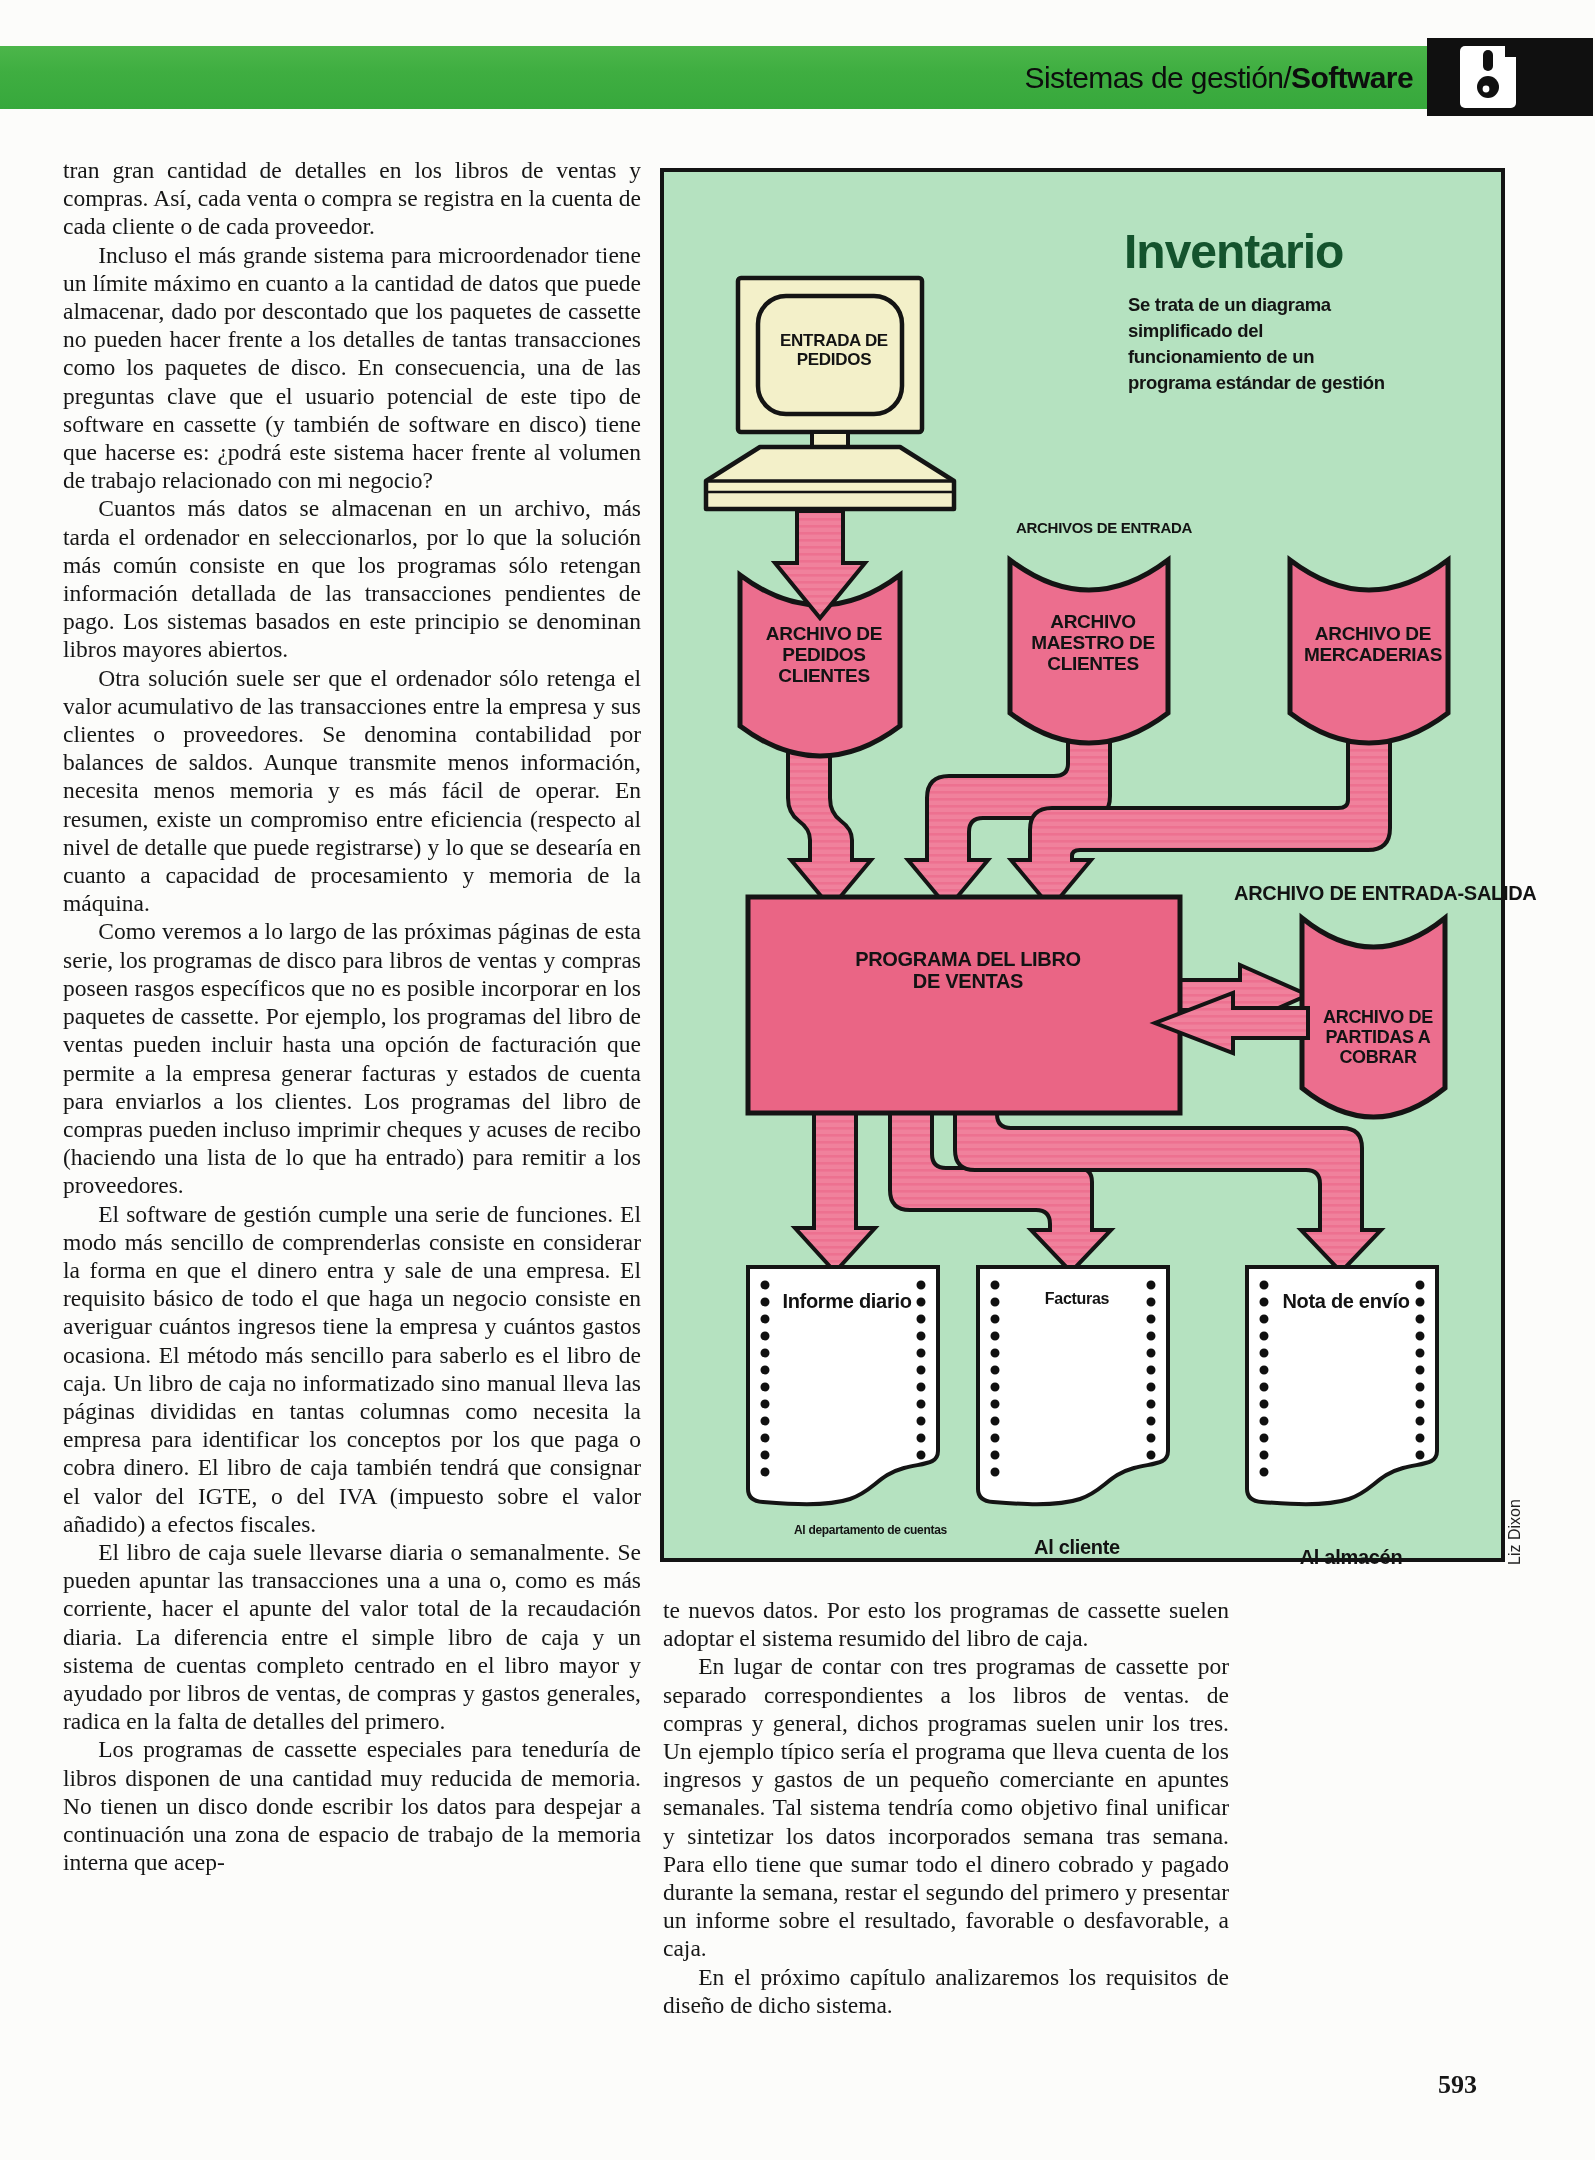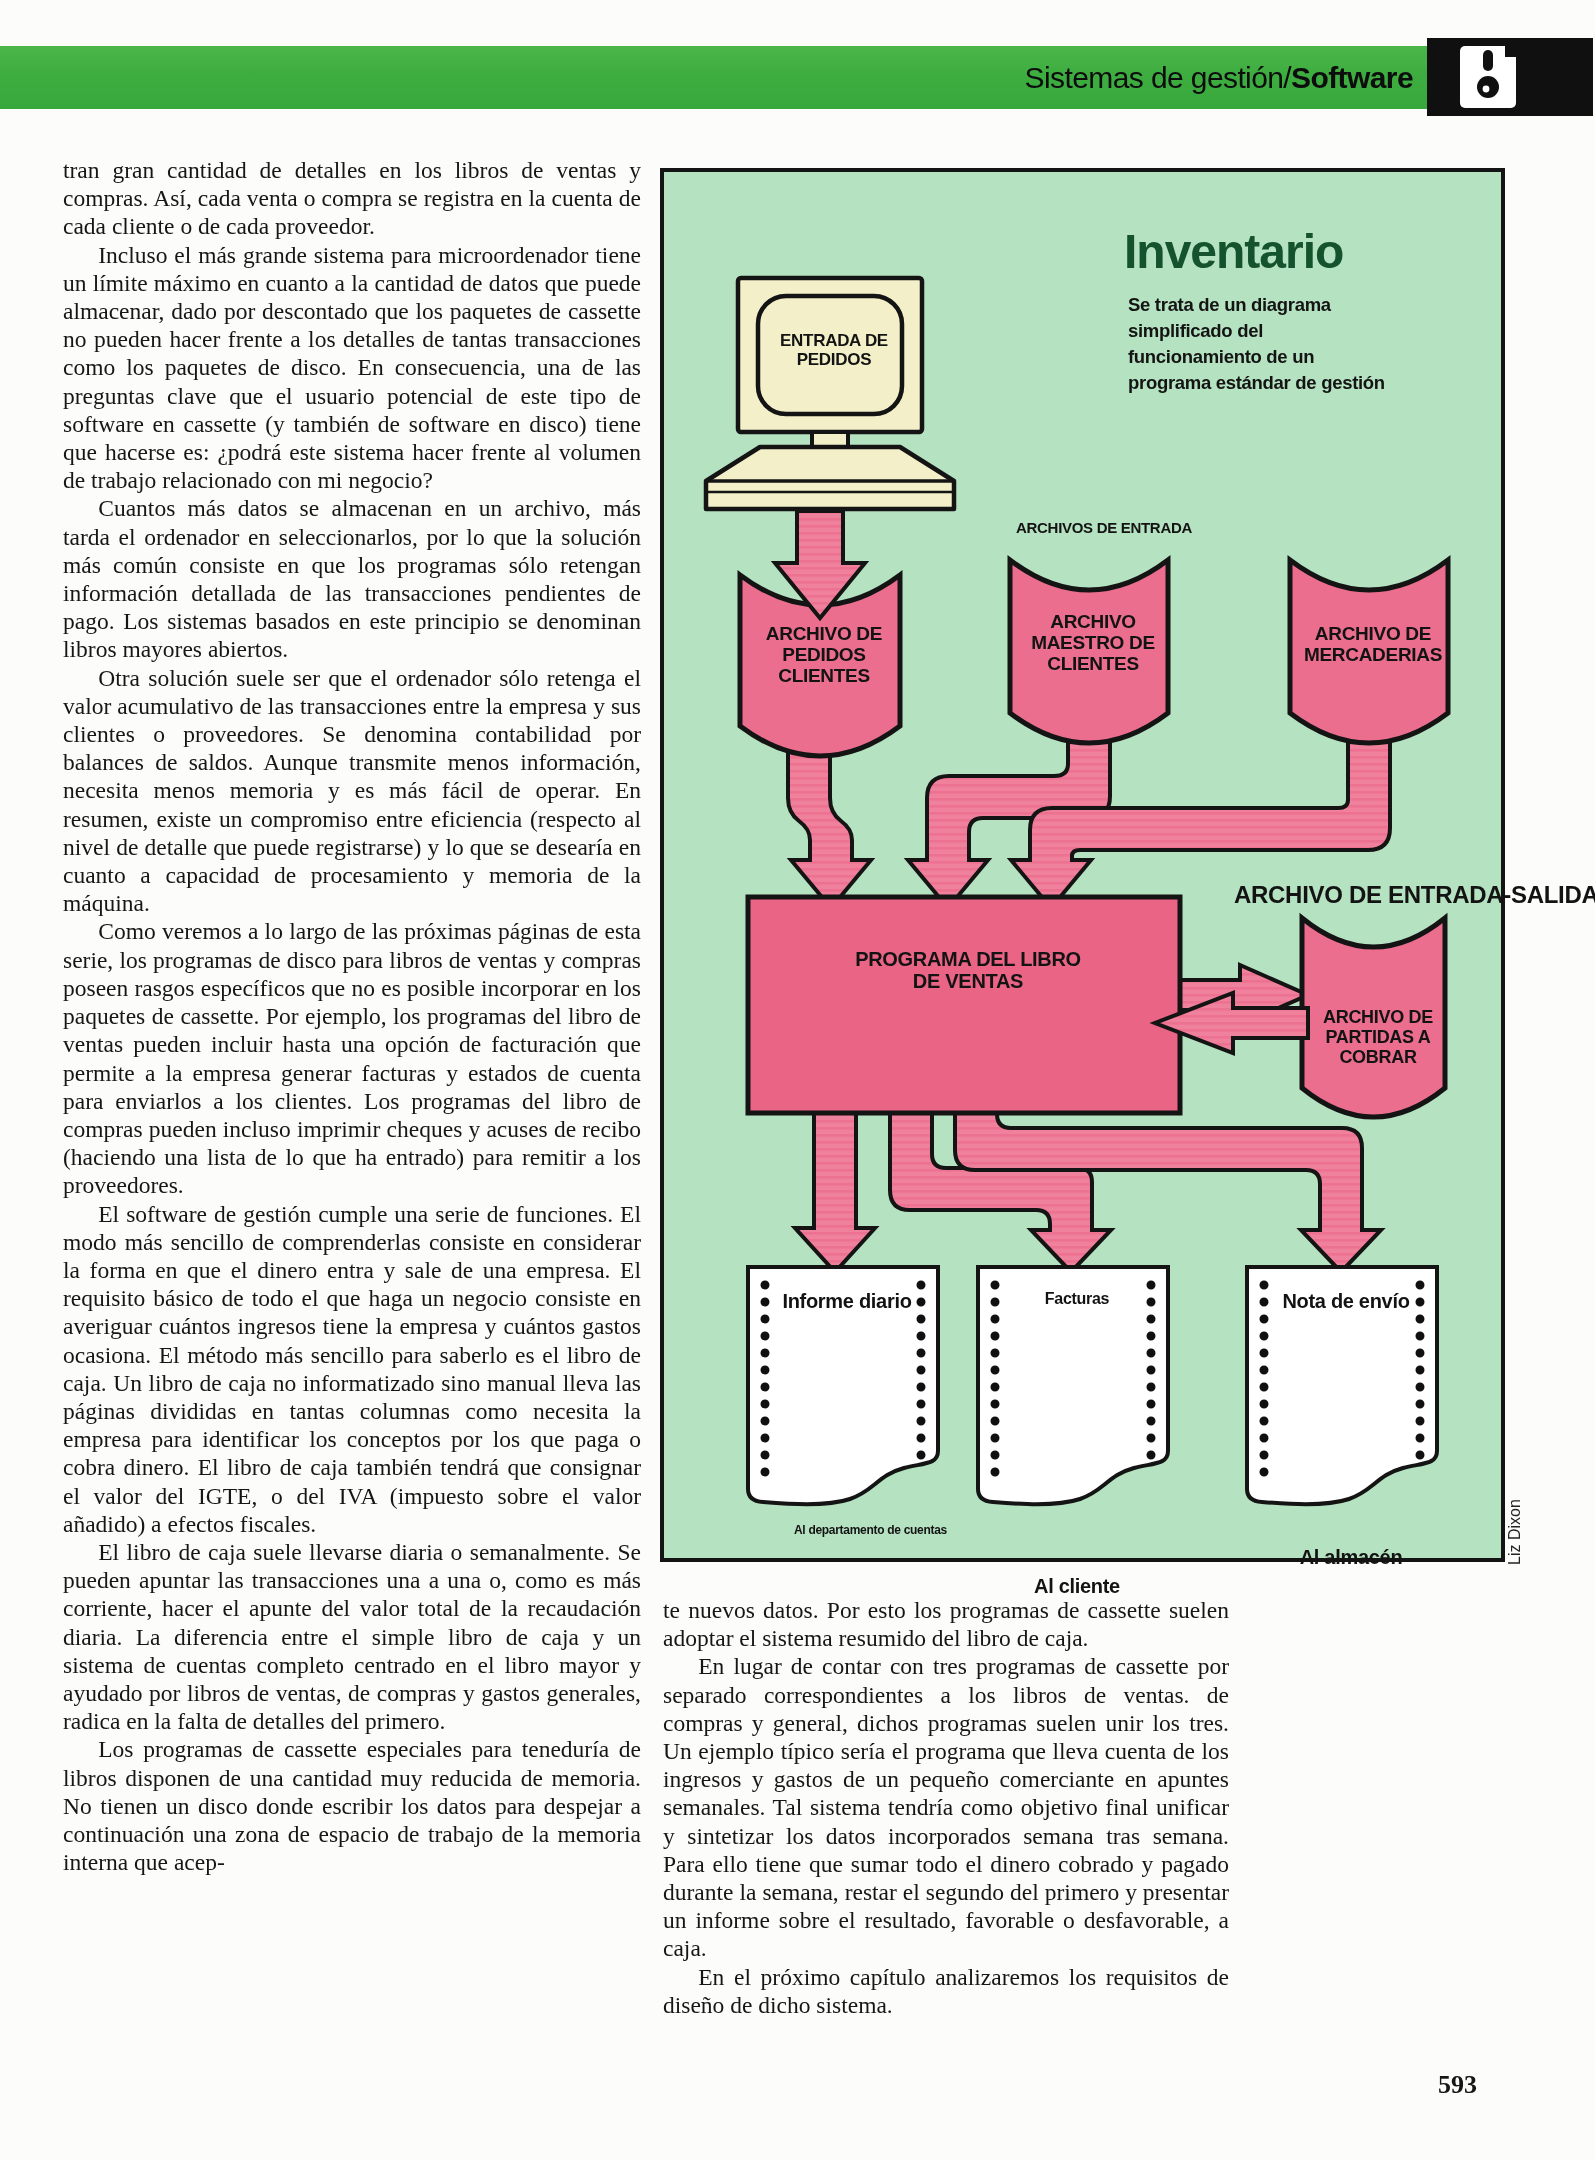--- a/index.html
+++ b/index.html
@@ -161,29 +161,29 @@
   <div class="diagram-subtitle">Se trata de un diagrama simplificado del funcionamiento de un programa estándar de gestión</div>
 
   <div class="dlabel" style="left:105px;top:160px;width:130px;font-size:17px;">ENTRADA DE PEDIDOS</div>
   <div class="dlabel" style="left:320px;top:348px;width:240px;font-size:15px;white-space:nowrap;">ARCHIVOS DE ENTRADA</div>
 
   <div class="dlabel" style="left:90px;top:452px;width:140px;font-size:19px;">ARCHIVO DE PEDIDOS CLIENTES</div>
   <div class="dlabel" style="left:359px;top:440px;width:140px;font-size:19px;">ARCHIVO MAESTRO DE CLIENTES</div>
   <div class="dlabel" style="left:634px;top:452px;width:150px;font-size:19px;">ARCHIVO DE MERCADERIAS</div>
 
   <div class="dlabel" style="left:178px;top:776px;width:252px;font-size:20px;">PROGRAMA DEL LIBRO DE VENTAS</div>
-  <div class="dlabel" style="left:570px;top:710px;width:285px;font-size:24px;white-space:nowrap;">ARCHIVO DE ENTRADA-SALIDA</div>
+  <div class="dlabel" style="left:570px;top:710px;width:285px;font-size:20px;white-space:nowrap;">ARCHIVO DE ENTRADA-SALIDA</div>
   <div class="dlabel" style="left:648px;top:836px;width:132px;font-size:18px;">ARCHIVO DE PARTIDAS A COBRAR</div>
 
   <div class="dlabel" style="left:110px;top:1118px;width:146px;font-size:20px;">Informe diario</div>
   <div class="dlabel" style="left:340px;top:1118px;width:146px;font-size:16px;">Facturas</div>
   <div class="dlabel" style="left:609px;top:1118px;width:146px;font-size:20px;">Nota de envío</div>
 
   <div class="dlabel" style="left:130px;top:1352px;width:190px;font-size:12px;text-align:left;">Al departamento de cuentas</div>
-  <div class="dlabel" style="left:338px;top:1403px;width:150px;font-size:20px;">Al cliente</div>
+  <div class="dlabel" style="left:338px;top:1364px;width:150px;font-size:20px;">Al cliente</div>
   <div class="dlabel" style="left:612px;top:1374px;width:150px;font-size:20px;">Al almacén</div>
 </div>
 
 <div class="credit">Liz Dixon</div>
 
 <div id="right-col" class="textcol">
     <p>te nuevos datos. Por esto los programas de cassette suelen adoptar el sistema resumido del libro de caja.</p>
     <p>En lugar de contar con tres programas de cassette por separado correspondientes a los libros de ventas. de compras y general, dichos programas suelen unir los tres. Un ejemplo típico sería el programa que lleva cuenta de los ingresos y gastos de un pequeño comerciante en apuntes semanales. Tal sistema tendría como objetivo final unificar y sintetizar los datos incorporados semana tras semana. Para ello tiene que sumar todo el dinero cobrado y pagado durante la semana, restar el segundo del primero y presentar un informe sobre el resultado, favorable o desfavorable, a caja.</p>
     <p>En el próximo capítulo analizaremos los requisitos de diseño de dicho sistema.</p>
   </div>

